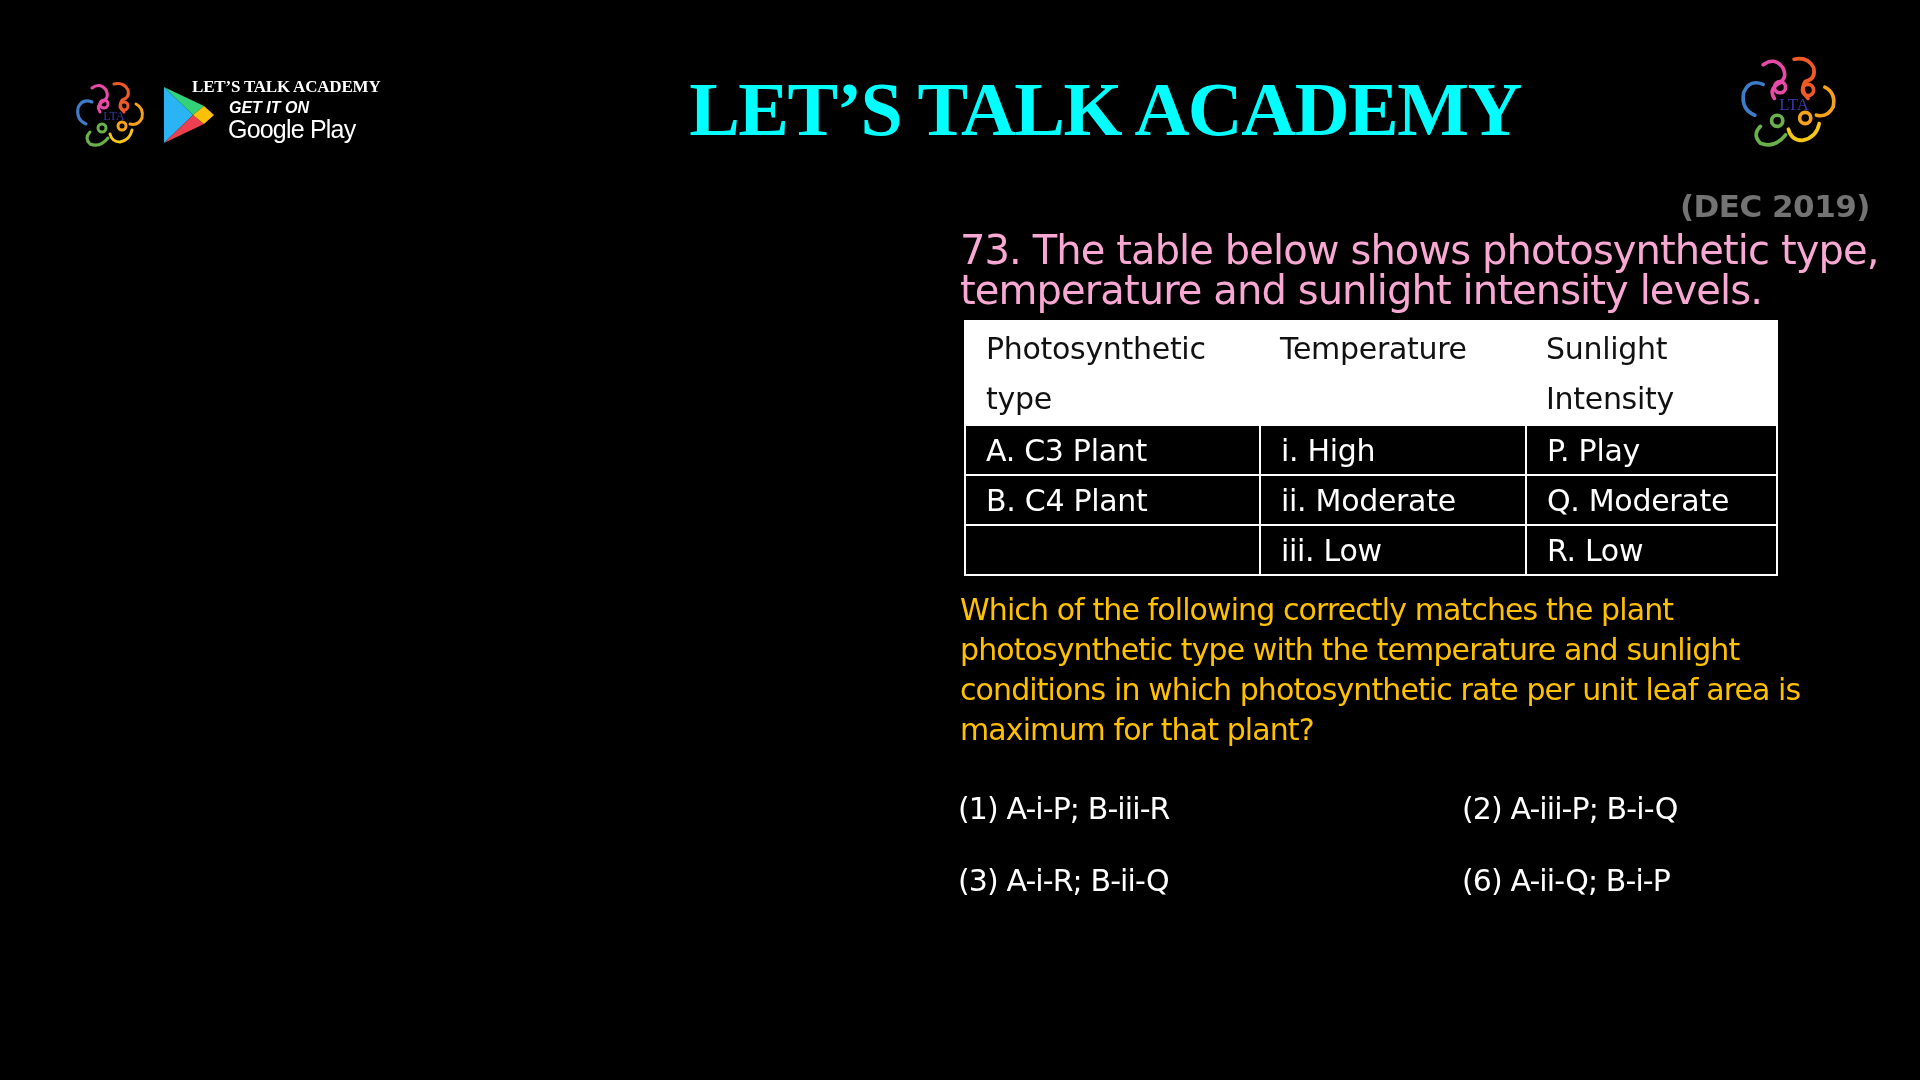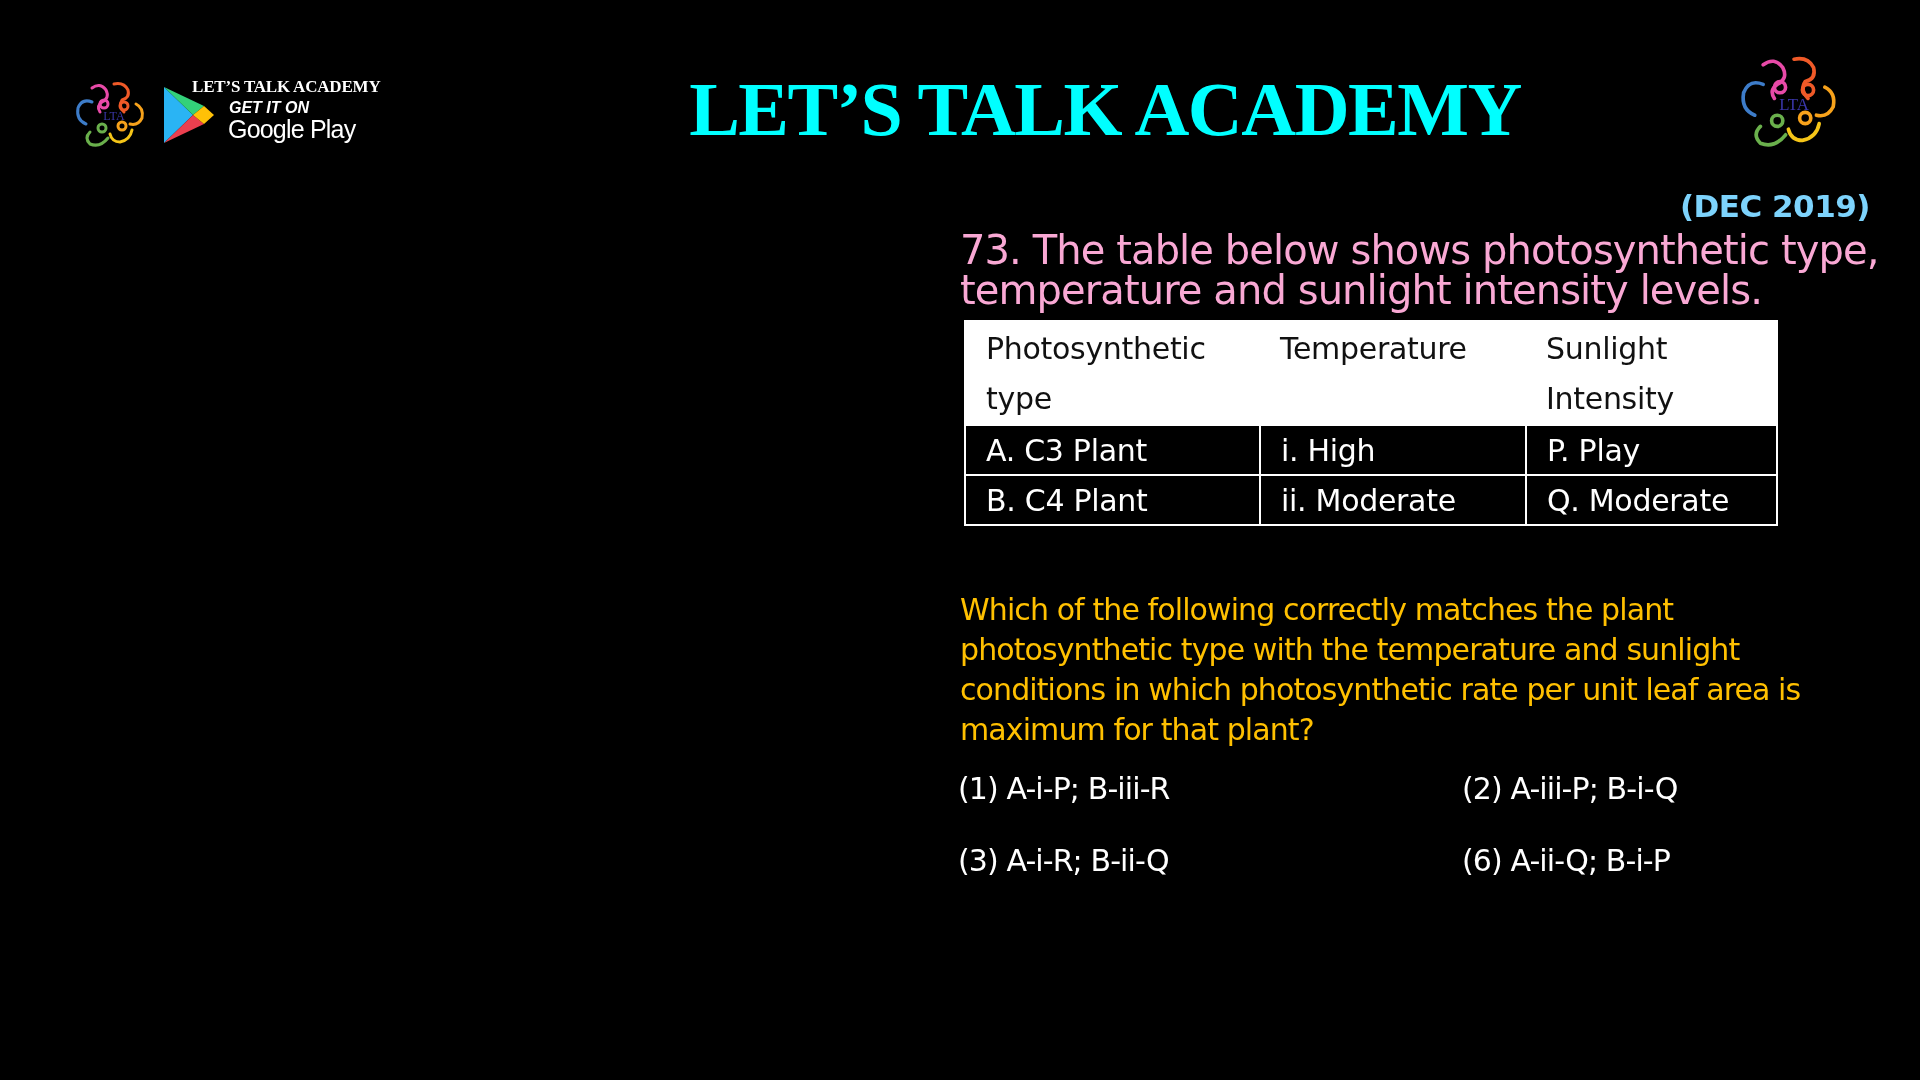--- a/index.html
+++ b/index.html
@@ -68,21 +68,21 @@
 
     .logo-right {
       left: 1738px; top: 48px; width: 112px; height: 112px;
     }
 
     
     .year-tag {
       right: 50px; top: 188px;
       font-family: "DejaVu Sans", sans-serif;
       font-weight: bold;
-      color: #7dd3fc;
+      color: #737373;
       font-size: 31px;
       letter-spacing: -0.5px;
     }
     .q-stem {
       left: 960px; top: 230px; width: 920px;
       font-family: "DejaVu Sans", sans-serif;
       color: #f9a8d4;
       font-size: 40px;
       line-height: 40px;
       letter-spacing: -0.9px;
@@ -130,20 +130,21 @@
       line-height: 40px;
       letter-spacing: -0.9px;
     }
 
     .option {
       font-family: "DejaVu Sans", sans-serif;
       color: #ffffff;
       font-size: 30px;
       letter-spacing: -0.9px;
       white-space: nowrap;
+      margin-top: 20px;
     }
     .opt1 { left: 958px;  top: 771px; }
     .opt2 { left: 1462px; top: 771px; }
     .opt3 { left: 958px;  top: 843px; }
     .opt4 { left: 1462px; top: 843px; }
   </style>
 </head>
 <body>
 
 <div class="abs logo-left">
@@ -216,20 +217,25 @@
       <tr>
         <td>A. C3 Plant</td>
         <td>i. High</td>
         <td>P. Play</td>
       </tr>
       <tr>
         <td>B. C4 Plant</td>
         <td>ii. Moderate</td>
         <td>Q. Moderate</td>
       </tr>
+      <tr>
+        <td></td>
+        <td>iii. Low</td>
+        <td>R. Low</td>
+      </tr>
     </tbody>
   </table>
 </div>
 
 <div class="abs q-body">Which of the following correctly matches the plant photosynthetic type with the temperature and sunlight conditions in which photosynthetic rate per unit leaf area is maximum for that plant?</div>
 
 <div class="abs option opt1">(1) A-i-P; B-iii-R</div>
 <div class="abs option opt2">(2) A-iii-P; B-i-Q</div>
 <div class="abs option opt3">(3) A-i-R; B-ii-Q</div>
 <div class="abs option opt4">(6) A-ii-Q; B-i-P</div>

